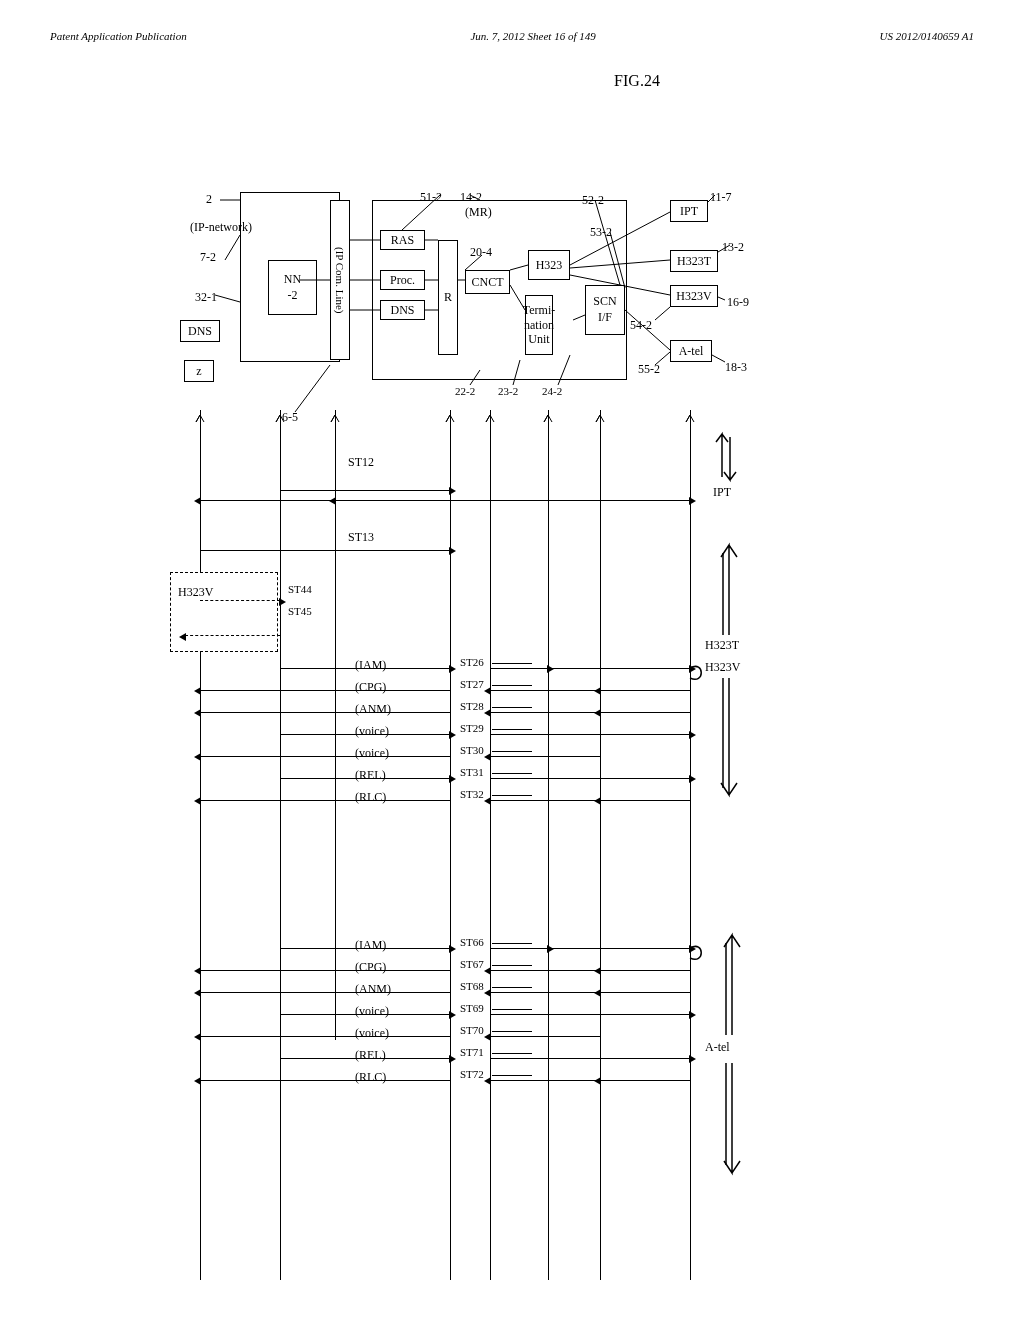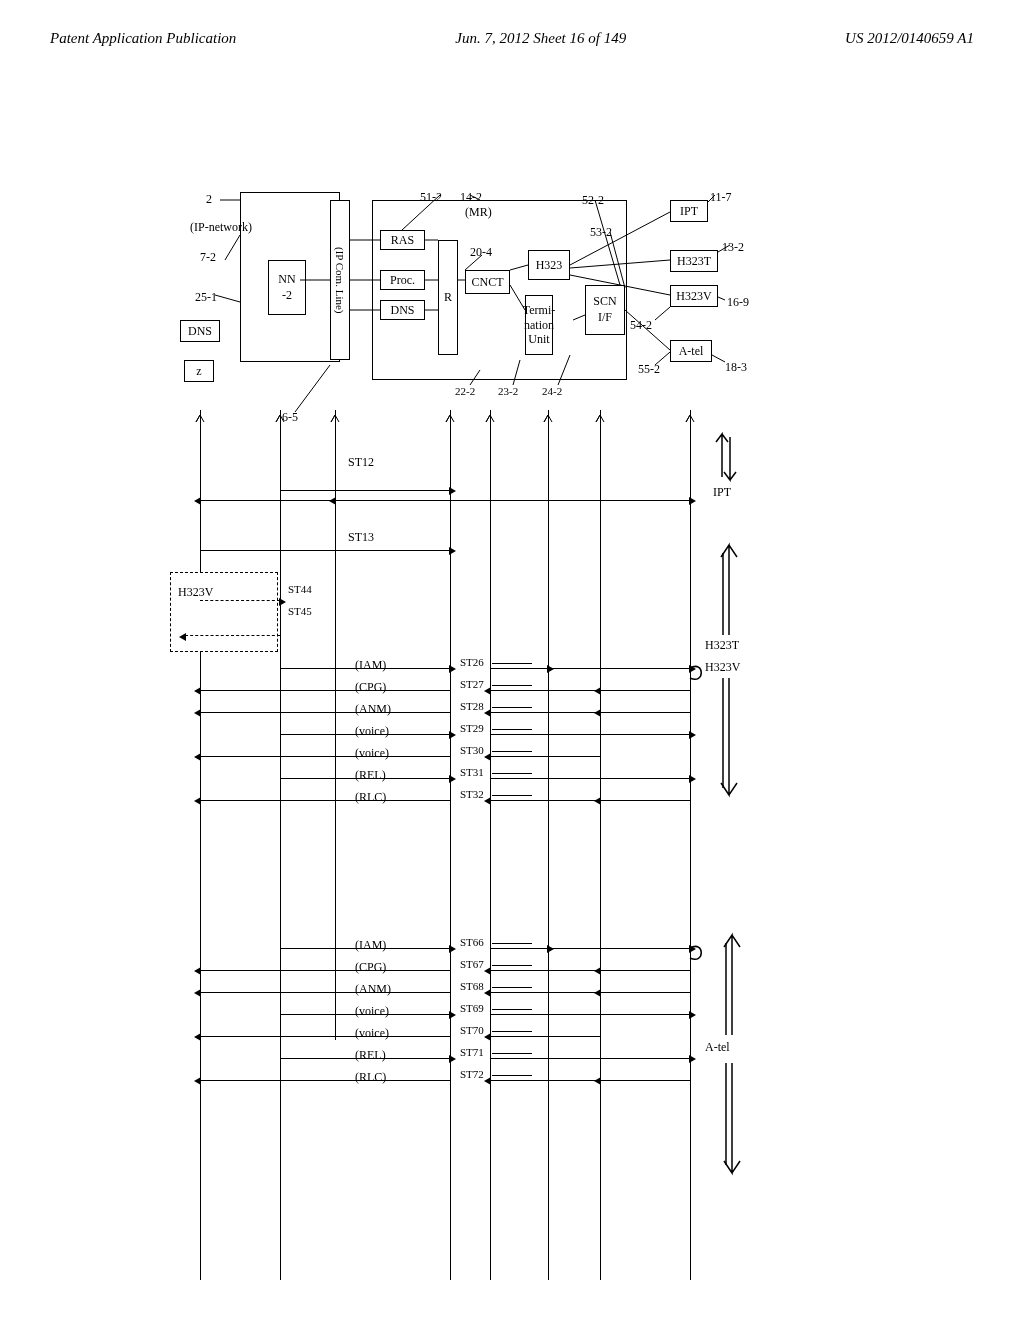--- a/index.html
+++ b/index.html
@@ -1,18 +1,18 @@
 <!DOCTYPE html>
 <html><head>
 <meta charset="utf-8">
 <style>
   * { margin: 0; padding: 0; box-sizing: border-box; }
   body { font-family: "Times New Roman", serif; background: white; width: 1024px; height: 1320px; position: relative; }
   .page { padding: 30px 50px; }
-  .header { display: flex; justify-content: space-between; font-size: 15px; margin-bottom: 30px; }
+  .header { display: flex; justify-content: space-between; font-size: 11px; margin-bottom: 30px; }
   .header span { font-style: italic; }
   .fig-title { text-align: center; font-size: 16px; margin: 10px 0 20px 250px; }
   .diagram { position: absolute; left: 170px; top: 190px; width: 580px; height: 1090px; }
   .box { position: absolute; border: 1.5px solid black; background: white; font-size: 12px; display: flex; align-items: center; justify-content: center; text-align: center; padding: 2px; }
   .txt { position: absolute; font-size: 12px; white-space: nowrap; }
   .txt.sm { font-size: 11px; }
   svg.lines { position: absolute; left: 0; top: 0; width: 580px; height: 1090px; overflow: visible; }
   svg.lines line { stroke: black; stroke-width: 1; }
   .arrow-r::after { content: ''; position: absolute; right: -6px; top: -3px; border-left: 7px solid black; border-top: 4px solid transparent; border-bottom: 4px solid transparent; }
   .arrow-l::before { content: ''; position: absolute; left: -6px; top: -3px; border-right: 7px solid black; border-top: 4px solid transparent; border-bottom: 4px solid transparent; }
@@ -22,20 +22,21 @@
 </style>
 </head>
 <body>
 
 <div class="page">
   <div class="header">
     <span>Patent Application Publication</span>
     <span>Jun. 7, 2012   Sheet 16 of 149</span>
     <span>US 2012/0140659 A1</span>
   </div>
+  <div class="fig-title">FIG.24</div>
 
   <div class="diagram">
 
     <div class="box" style="left:70px; top:2px; width:100px; height:170px; border-width:1px;"></div>
     <div class="txt" style="left:20px; top:30px;">(IP-network)</div>
     <div class="txt" style="left:30px; top:60px;">7-2</div>
 
     <div class="txt" style="left:36px; top:2px;">2</div>
 
     <div class="box" style="left:160px; top:10px; width:20px; height:160px; writing-mode:vertical-rl; font-size:11px;">(IP  Com.  Line)</div>
@@ -53,33 +54,33 @@
 nation
 Unit</div>
     <div class="box" style="left:415px; top:95px; width:40px; height:50px; white-space:pre-line; line-height:1.3;">SCN
 I/F</div>
 
     <div class="box" style="left:500px; top:10px; width:38px; height:22px;">IPT</div>
     <div class="box" style="left:500px; top:60px; width:48px; height:22px;">H323T</div>
     <div class="box" style="left:500px; top:95px; width:48px; height:22px;">H323V</div>
     <div class="box" style="left:500px; top:150px; width:42px; height:22px;">A-tel</div>
 
-    <div class="box" style="left:98px; top:70px; width:38px; height:55px; white-space:pre-line; line-height:1.3;">NN
+    <div class="box" style="left:98px; top:70px; width:49px; height:55px; white-space:pre-line; line-height:1.3;">NN
 -2</div>
     <div class="box" style="left:10px; top:130px; width:40px; height:22px;">DNS</div>
     <div class="box" style="left:14px; top:170px; width:30px; height:22px;">z</div>
 
     <div class="txt" style="left:250px; top:0px;">51-2</div>
     <div class="txt" style="left:290px; top:0px;">14-2</div>
     <div class="txt" style="left:412px; top:3px;">52-2</div>
     <div class="txt" style="left:540px; top:0px;">11-7</div>
     <div class="txt" style="left:420px; top:35px;">53-2</div>
     <div class="txt" style="left:552px; top:50px;">13-2</div>
     <div class="txt" style="left:300px; top:55px;">20-4</div>
-    <div class="txt" style="left:25px; top:100px;">25-1</div>
+    <div class="txt" style="left:25px; top:100px;">32-1</div>
     <div class="txt" style="left:557px; top:105px;">16-9</div>
     <div class="txt" style="left:460px; top:128px;">54-2</div>
     <div class="txt" style="left:555px; top:170px;">18-3</div>
     <div class="txt" style="left:468px; top:172px;">55-2</div>
     <div class="txt" style="left:112px; top:220px;">6-5</div>
     <div class="txt sm" style="left:285px; top:195px;">22-2</div>
     <div class="txt sm" style="left:328px; top:195px;">23-2</div>
     <div class="txt sm" style="left:372px; top:195px;">24-2</div>
 
     <div class="lane" style="left:30px;"></div>

